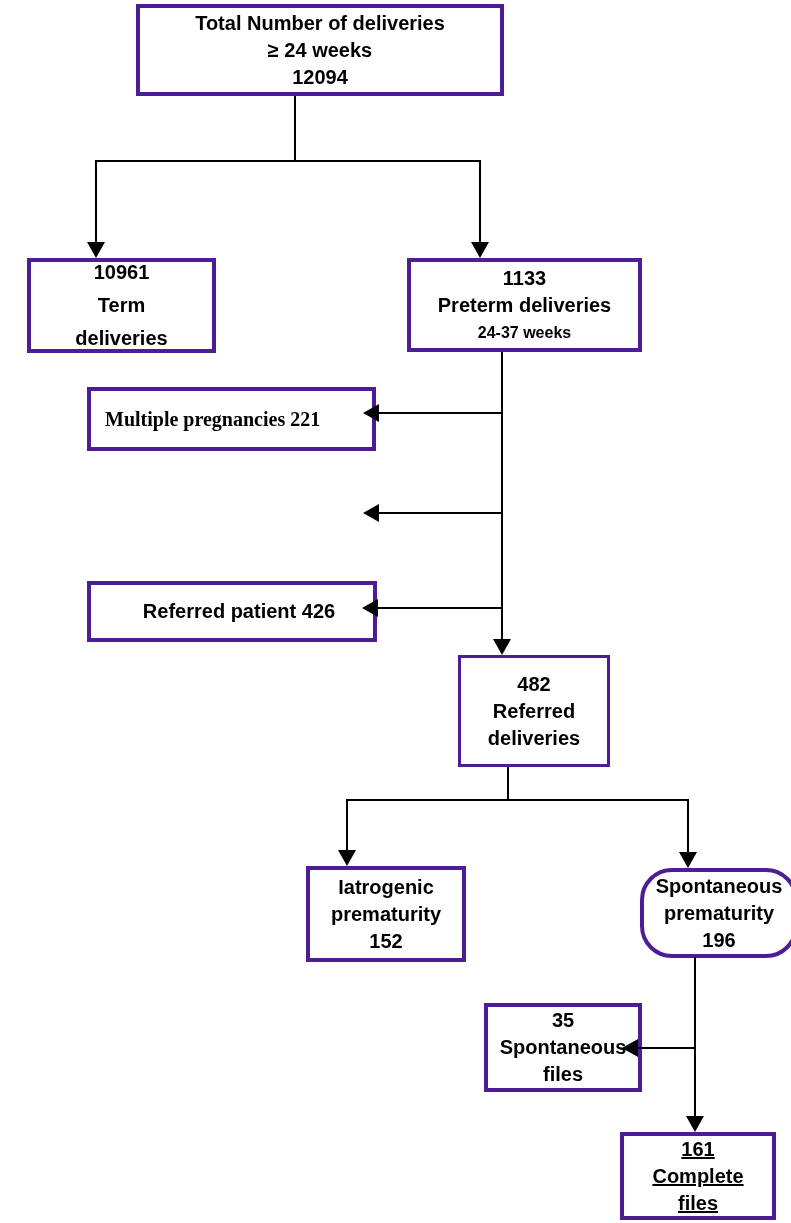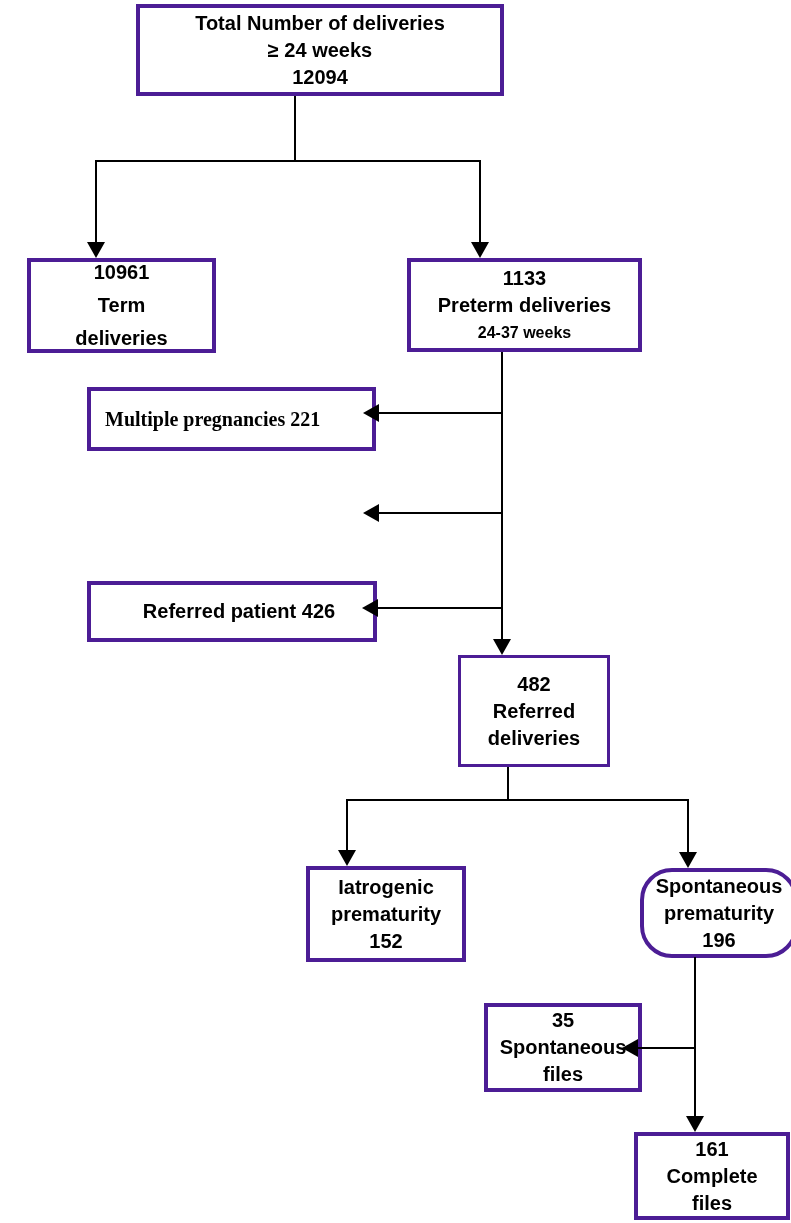--- a/index.html
+++ b/index.html
@@ -109,21 +109,21 @@
     <div>prematurity</div>
     <div>196</div>
   </div>
 
   <div class="box" style="left:460px; top:1003px; width:158px; height:89px;justify-content:flex-end;">
     <div>35</div>
     <div>Spontaneous</div>
     <div>files</div>
   </div>
 
-  <div class="box" style="left:610px; top:1132px; width:156px; height:88px;">
+  <div class="box" style="left:596px; top:1132px; width:156px; height:88px;text-decoration:underline;">
     <div>161</div>
     <div>Complete</div>
     <div>files</div>
   </div>
 
   <div class="vline" style="left:294px; top:96px; height:66px;"></div>
   <div class="hline" style="left:95px; top:160px; width:386px;"></div>
 
   <div class="vline" style="left:95px; top:160px; height:84px;"></div>
   <div class="arr-down" style="left:87px; top:242px;"></div>

